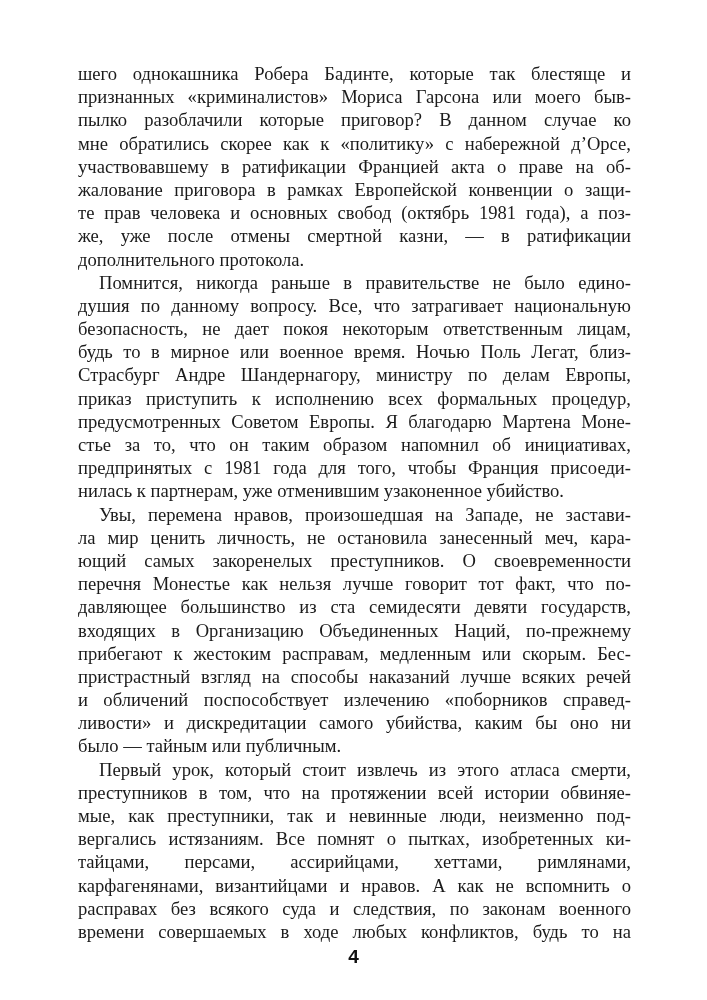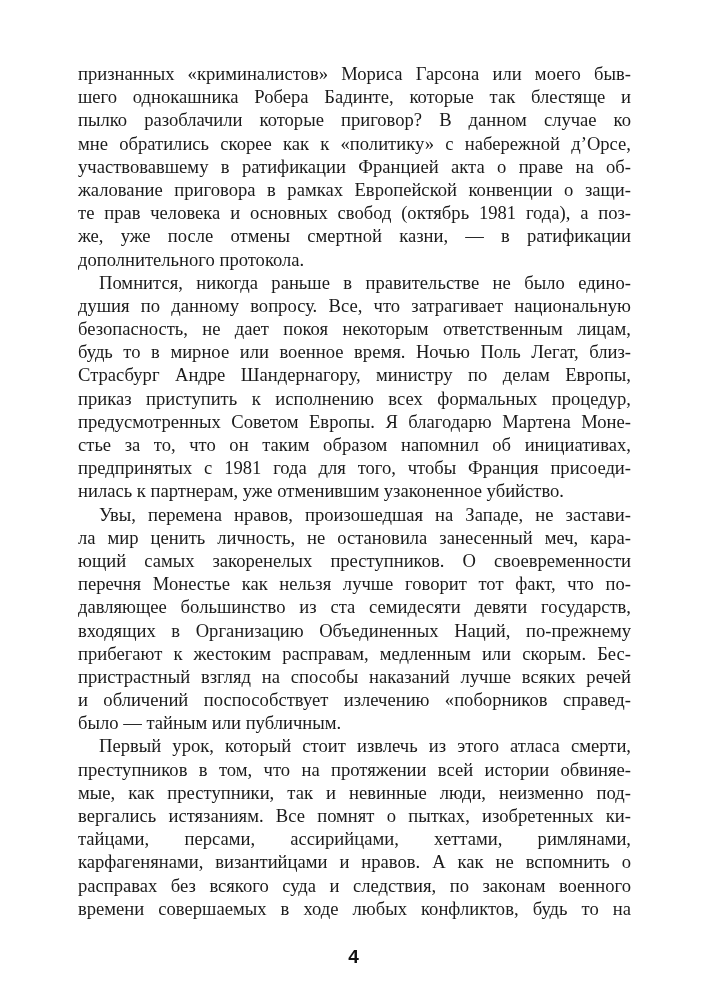--- a/index.html
+++ b/index.html
@@ -31,22 +31,22 @@
       font-size: 19px;
       font-weight: bold;
       color: #111;
     }
   </style>
 </head>
 <body>
 
 <div class="page" id="page-body">
     <div>
+      <div class="line">шего однокашника Робера Бадинте, которые так блестяще и</div>
       <div class="line">признанных «криминалистов» Мориса Гарсона или моего быв-</div>
-      <div class="line">шего однокашника Робера Бадинте, которые так блестяще и</div>
       <div class="line">пылко разоблачили которые приговор? В данном случае ко</div>
       <div class="line">мне обратились скорее как к «политику» с набережной д’Орсе,</div>
       <div class="line">участвовавшему в ратификации Францией акта о праве на об-</div>
       <div class="line">жалование приговора в рамках Европейской конвенции о защи-</div>
       <div class="line">те прав человека и основных свобод (октябрь 1981 года), а поз-</div>
       <div class="line">же, уже после отмены смертной казни, — в ратификации</div>
       <div class="line last">дополнительного протокола.</div>
     </div>
     <div>
       <div class="line indent">Помнится, никогда раньше в правительстве не было едино-</div>
@@ -63,20 +63,21 @@
     <div>
       <div class="line indent">Увы, перемена нравов, произошедшая на Западе, не застави-</div>
       <div class="line">ла мир ценить личность, не остановила занесенный меч, кара-</div>
       <div class="line">ющий самых закоренелых преступников. О своевременности</div>
       <div class="line">перечня Монестье как нельзя лучше говорит тот факт, что по-</div>
       <div class="line">давляющее большинство из ста семидесяти девяти государств,</div>
       <div class="line">входящих в Организацию Объединенных Наций, по-прежнему</div>
       <div class="line">прибегают к жестоким расправам, медленным или скорым. Бес-</div>
       <div class="line">пристрастный взгляд на способы наказаний лучше всяких речей</div>
       <div class="line">и обличений поспособствует излечению «поборников справед-</div>
+      <div class="line">ливости» и дискредитации самого убийства, каким бы оно ни</div>
       <div class="line last">было — тайным или публичным.</div>
     </div>
     <div>
       <div class="line indent">Первый урок, который стоит извлечь из этого атласа смерти,</div>
       <div class="line">преступников в том, что на протяжении всей истории обвиняе-</div>
       <div class="line">мые, как преступники, так и невинные люди, неизменно под-</div>
       <div class="line">вергались истязаниям. Все помнят о пытках, изобретенных ки-</div>
       <div class="line">тайцами, персами, ассирийцами, хеттами, римлянами,</div>
       <div class="line">карфагенянами, византийцами и нравов. А как не вспомнить о</div>
       <div class="line">расправах без всякого суда и следствия, по законам военного</div>

